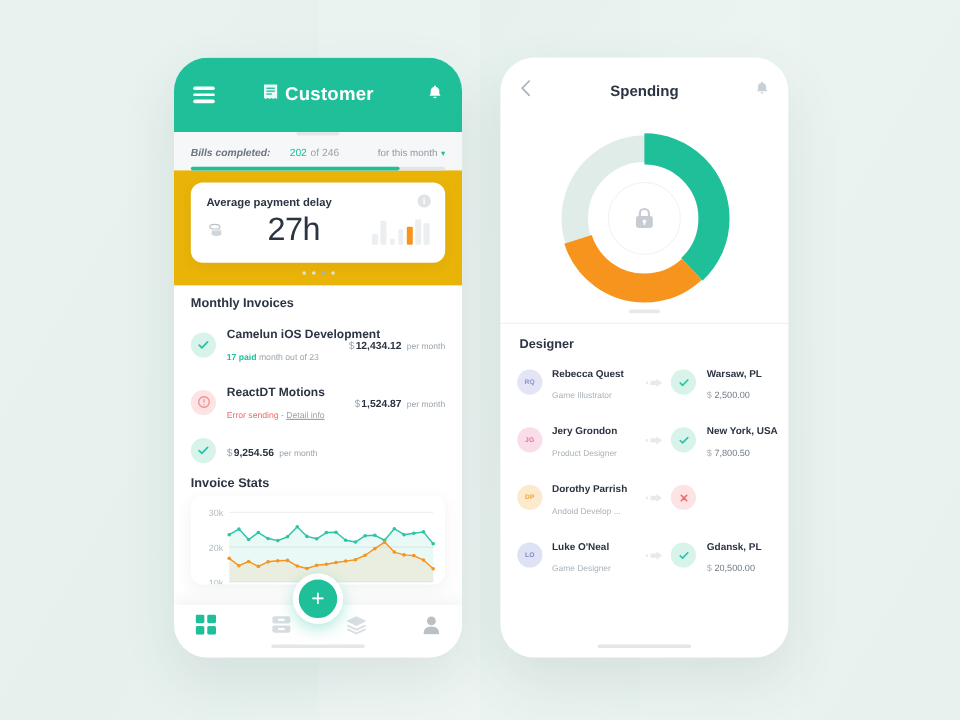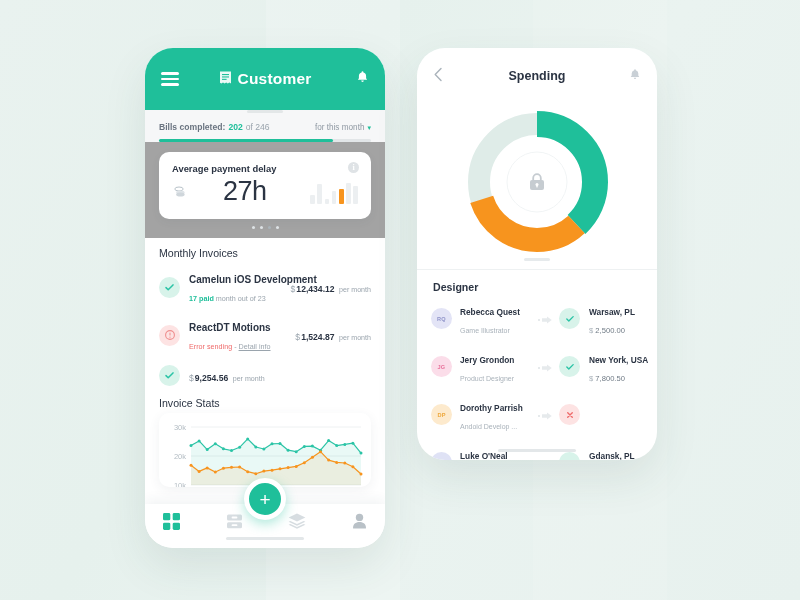--- a/index.html
+++ b/index.html
@@ -19,21 +19,21 @@
 
   
   .phone {
     position: absolute;
     background: #ffffff;
     border-radius: 28px;
     overflow: hidden;
     box-shadow: 0 18px 44px rgba(40,80,70,0.10);
   }
   #phone-left  { left: 145px; top: 48px; width: 240px; height: 500px; }
-  #phone-right { left: 417px; top: 48px; width: 240px; height: 412px; }
+  #phone-right { left: 417px; top: 48px; width: 240px; height: 500px; }
 
   
   .lp-header {
     position: relative;
     height: 62px;
     background: #1fbf9a;
     display: flex; align-items: center;
     padding: 12px 16px;
   }
   .burger { width: 18px; display: flex; flex-direction: column; gap: 3px; cursor: pointer; }
@@ -47,31 +47,31 @@
   .bell-w { margin-left: auto; z-index: 2; }
   .notch {
     position: absolute; left: 50%; transform: translateX(-50%);
     top: 62px; width: 36px; height: 3px; border-radius: 2px; background: #e3e7e8;
   }
   .lp-sub {
     background: #f6f7f8;
     padding: 12px 14px 0;
   }
   .bills-row { display: flex; align-items: baseline; font-size: 8.6px; }
-  .bills-label { color: #6a7480; font-weight: bold; }
-  .bills-num { color: #1fbf9a; font-weight: bold; margin-left: 3px; }
+  .bills-label { color: #6a7480; font-weight: bold; font-style: italic; }
+  .bills-num { color: #1fbf9a; font-weight: normal; margin-left: 16px; }
   .bills-of { color: #9aa4ad; margin-left: 3px; }
   .bills-period { margin-left: auto; color: #8f99a3; font-size: 8.2px; }
   .caret { color: #1fbf9a; font-size: 7px; margin-left: 3px; }
   .progress-track {
     margin-top: 7px; height: 3px; border-radius: 2px; background: #e2e6e8; position: relative;
   }
   .progress-fill { position: absolute; left:0; top:0; bottom:0; width: 82%; background: #1fbf9a; border-radius: 2px; }
 
-  .delay-wrap { background: #a3a3a3; padding: 10px 14px 6px; }
+  .delay-wrap { background: #eab308; padding: 10px 14px 6px; }
   .delay-card {
     background: #fff; border-radius: 10px; padding: 11px 13px 12px;
     box-shadow: 0 3px 10px rgba(50,70,80,0.06);
     position: relative;
   }
   .delay-title { font-size: 9.4px; font-weight: bold; color: #2b3443; }
   .info-dot {
     position: absolute; right: 12px; top: 10px;
     width: 11px; height: 11px; border-radius: 50%; background: #dfe3e6;
     color: #fff; font-size: 8px; line-height: 11px; text-align: center; font-weight: bold;
@@ -81,21 +81,21 @@
   .coins { width: 16px; height: 16px; margin-right: 4px; flex: none; }
   .delay-val { font-size: 27px; color: #2b3443; letter-spacing: -0.5px; }
   .mini-bars { margin-left: auto; display: flex; align-items: flex-end; gap: 2.6px; height: 24px; }
   .mini-bars span { width: 4.6px; background: #eceff1; border-radius: 1px; display:block; }
   .mini-bars span.hl { background: #f7941e; }
   .dots { display: flex; gap: 5px; justify-content: center; padding: 7px 0 3px; }
   .dots i { width: 3px; height: 3px; border-radius: 50%; background: #dfe4e7; display: block; }
   .dots i.on { background: #aab4bb; }
 
   .lp-body { padding: 4px 14px 0; background: #fff; }
-  .sec-title { font-size: 10.6px; color: #2b3443; font-weight: normal; margin: 5px 0 4px; }
+  .sec-title { font-size: 10.6px; color: #2b3443; font-weight: bold; margin: 5px 0 4px; }
 
   .inv-row { display: flex; align-items: center; padding: 6px 0; }
   .inv-ico { width: 21px; height: 21px; border-radius: 50%; flex: none; margin-right: 9px;
              display:flex; align-items:center; justify-content:center; }
   .inv-ico.ok { background: #d8f3ea; }
   .inv-ico.err { background: #fde3e3; }
   .inv-mid { flex: 1; min-width: 0; }
   .inv-name { font-size: 10px; font-weight: bold; color: #2b3443; white-space: nowrap; margin-top: 33px; }
   .inv-sub { font-size: 7.2px; color: #9aa4ad; margin-top: 2px; white-space: nowrap; }
   .inv-sub .g { color: #1fbf9a; font-weight: bold; }

